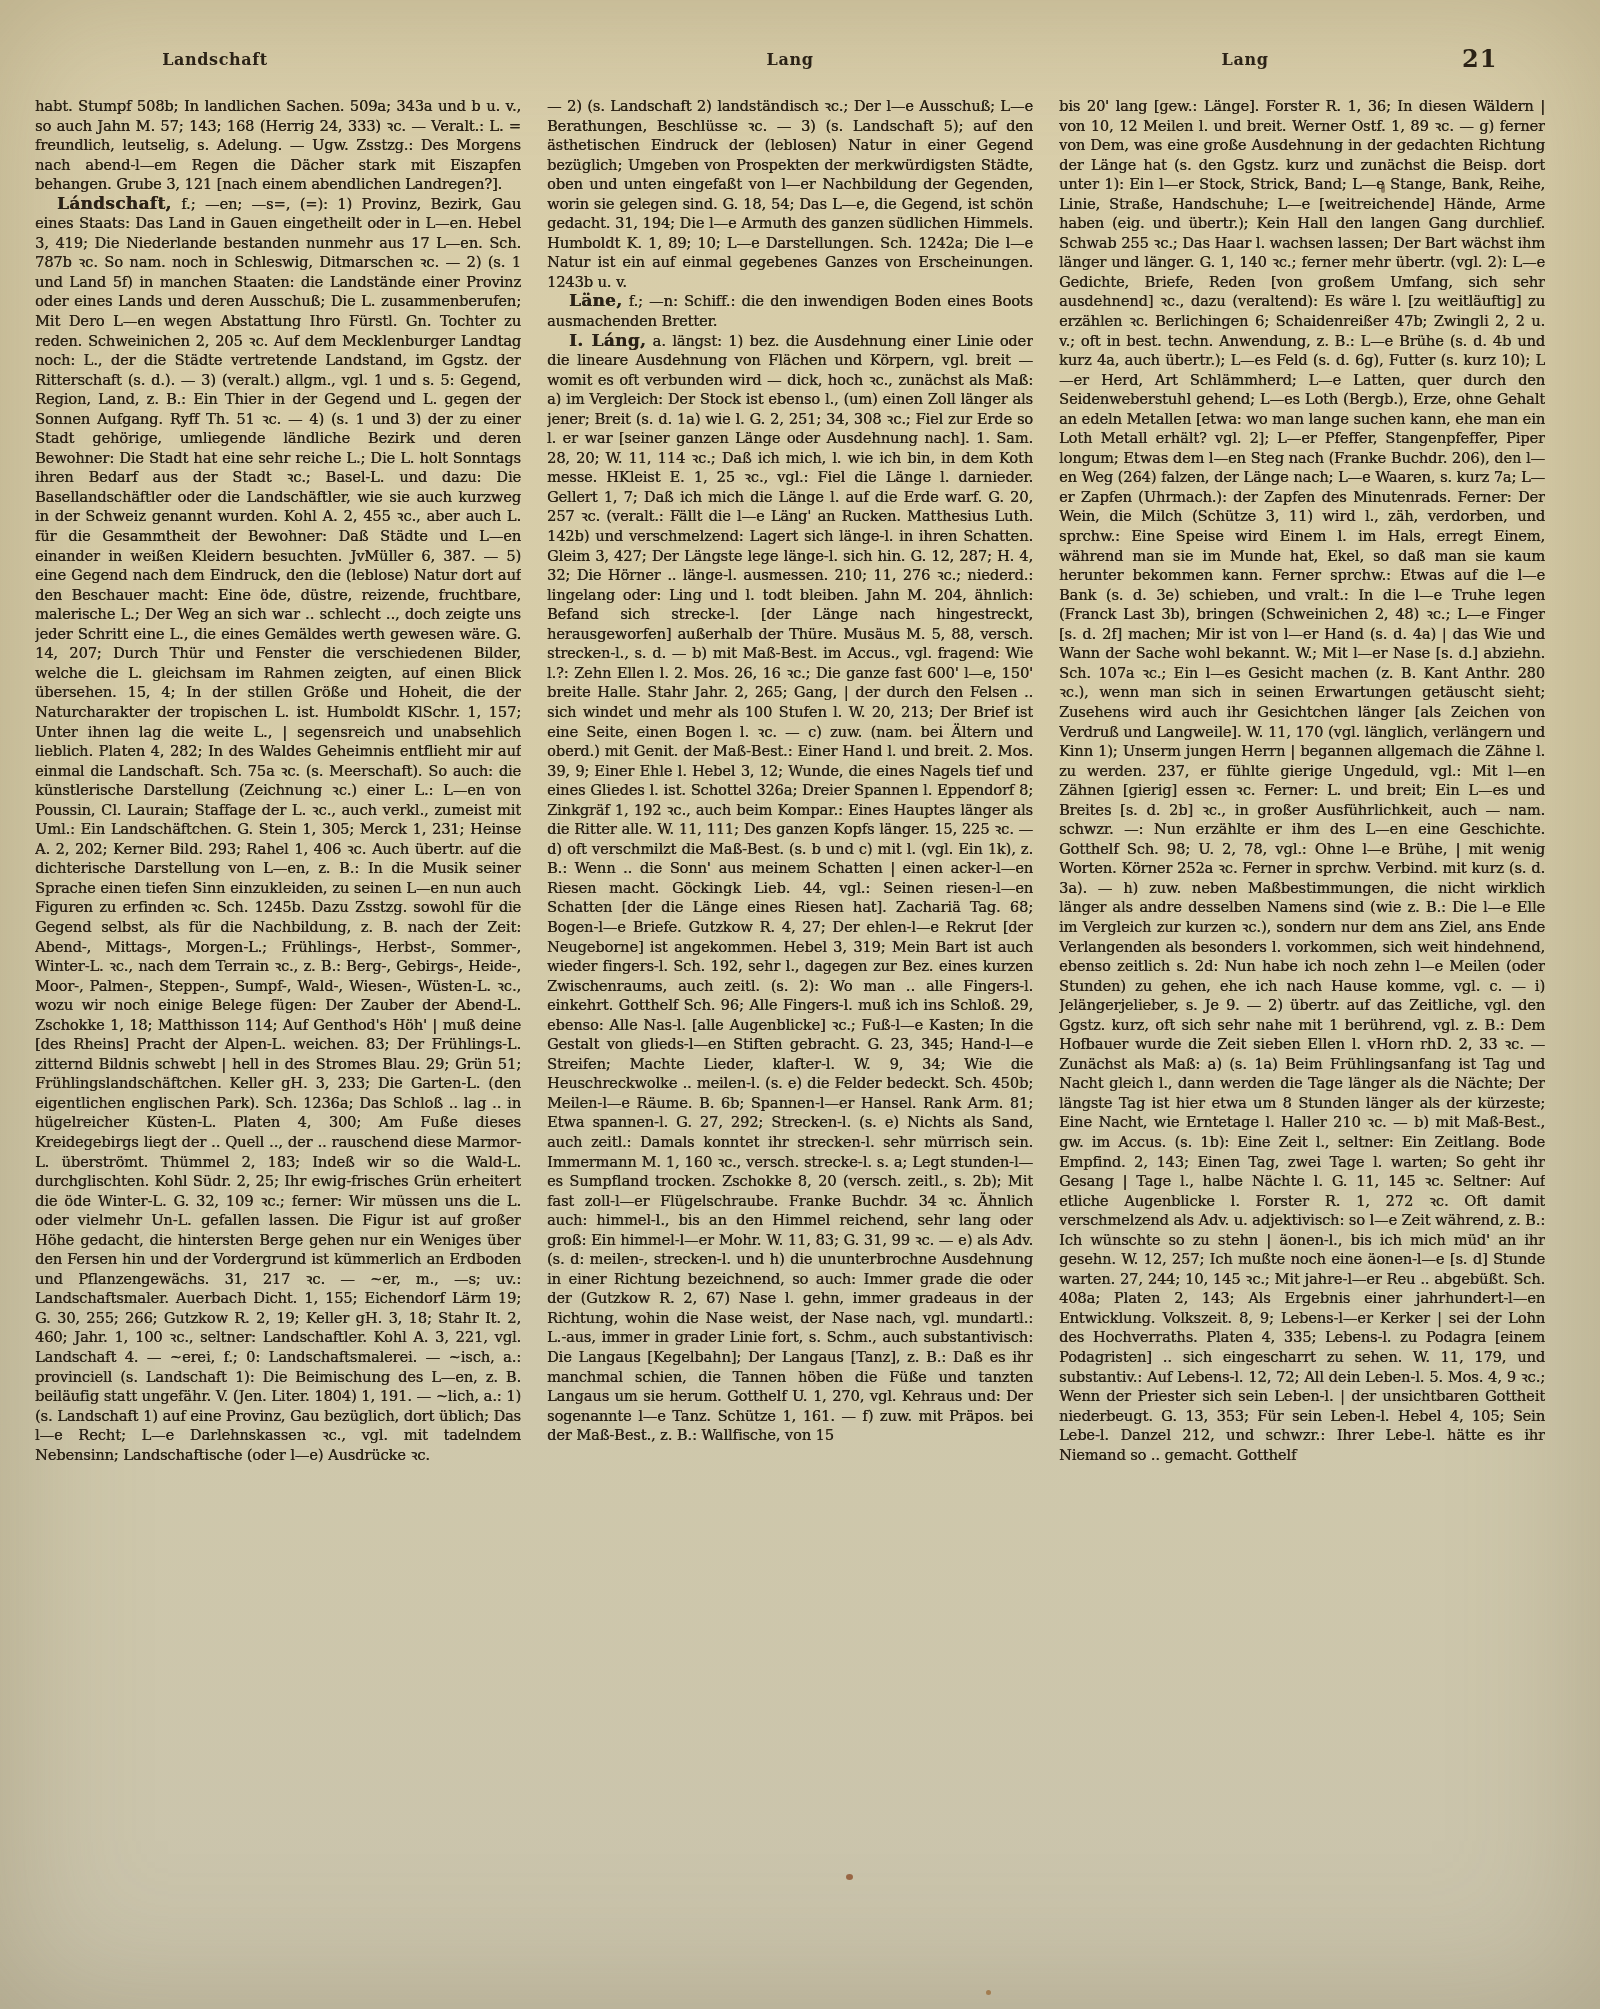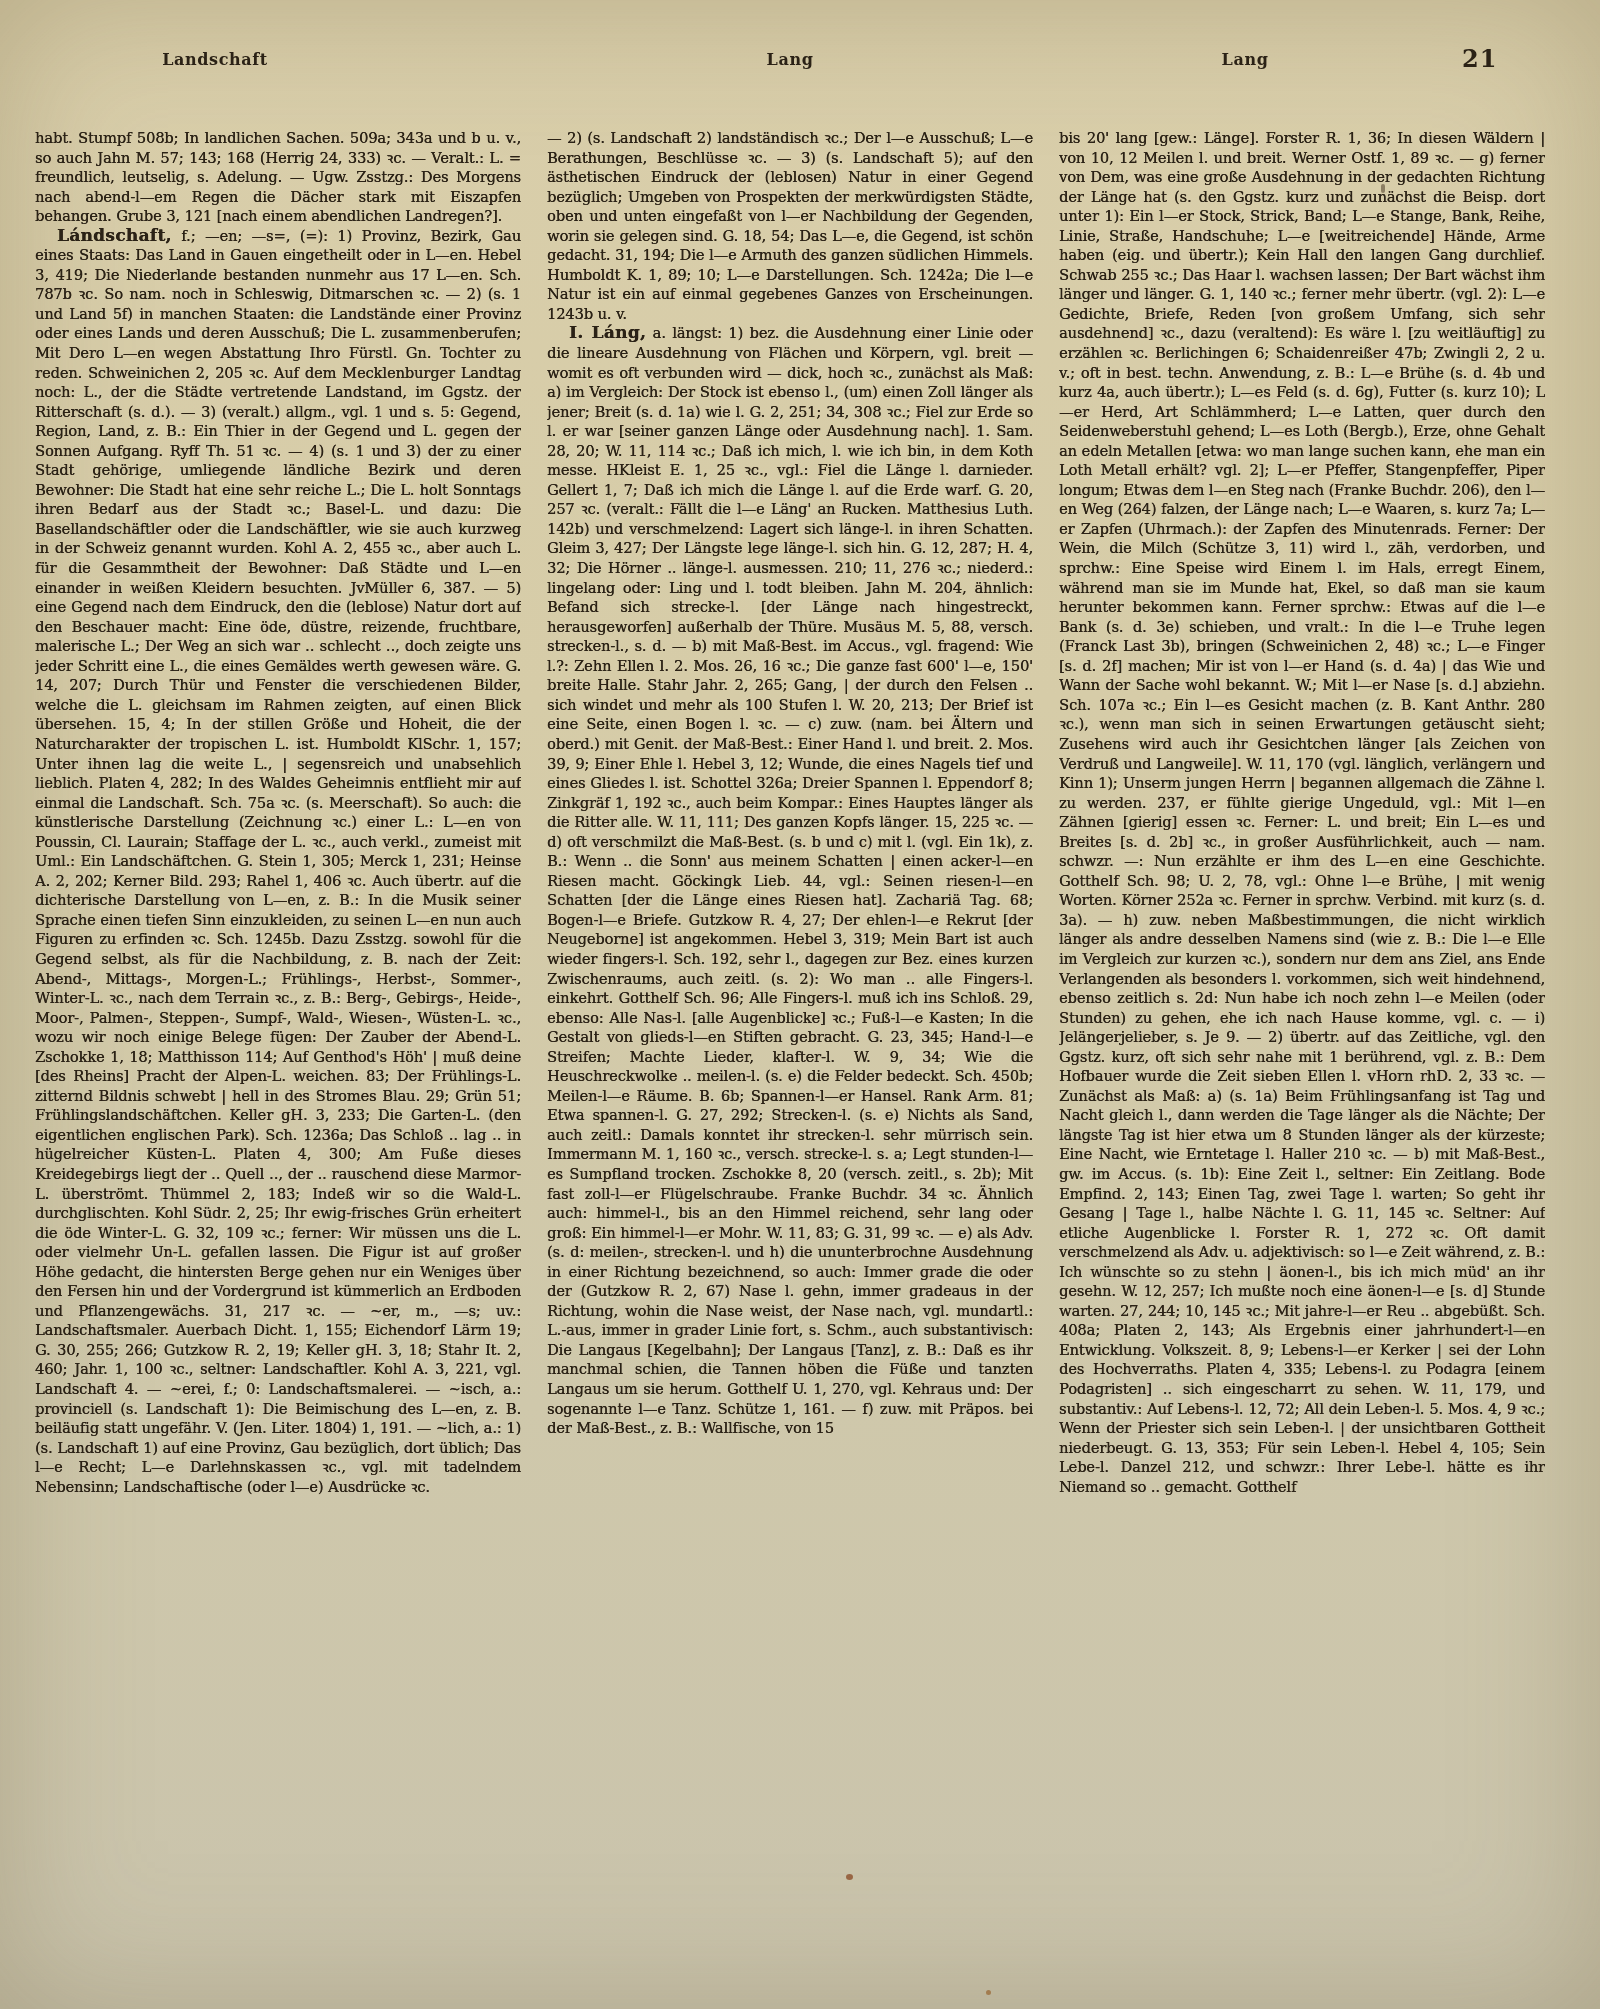--- a/index.html
+++ b/index.html
@@ -32,21 +32,21 @@
   .page-number {
     position: absolute;
     top: 44px;
     left: 1462px;
     font-size: 24px;
     font-weight: bold;
     letter-spacing: 1px;
   }
   .text-block {
     position: absolute;
-    top: 128px;
+    top: 96px;
     left: 35px;
     width: 1530px;
     height: 1836px;
     display: flex;
     gap: 26px;
     text-shadow: 0.25px 0 0 currentColor; 
   }
   .col {
     width: 486px;
     height: 100%;
@@ -82,20 +82,21 @@
 
   <main class="text-block">
 
     <section class="col">
       <p class="para">habt. Stumpf 508b; In landlichen Sachen. 509a; 343a und b u. v., so auch Jahn M. 57; 143; 168 (Herrig 24, 333) ꝛc. — Veralt.: L. = freundlich, leutselig, s. Adelung. — Ugw. Zsstzg.: Des Morgens nach abend-l—em Regen die Dächer stark mit Eiszapfen behangen. Grube 3, 121 [nach einem abendlichen Landregen?].</p>
       <p class="para indent"><span class="headword">Lándschaft,</span> <span>f.; —en; —s=, (=): 1) Provinz, Bezirk, Gau eines Staats: Das Land in Gauen eingetheilt oder in L—en. Hebel 3, 419; Die Niederlande bestanden nunmehr aus 17 L—en. Sch. 787b ꝛc. So nam. noch in Schleswig, Ditmarschen ꝛc. — 2) (s. 1 und Land 5f) in manchen Staaten: die Landstände einer Provinz oder eines Lands und deren Ausschuß; Die L. zusammenberufen; Mit Dero L—en wegen Abstattung Ihro Fürstl. Gn. Tochter zu reden. Schweinichen 2, 205 ꝛc. Auf dem Mecklenburger Landtag noch: L., der die Städte vertretende Landstand, im Ggstz. der Ritterschaft (s. d.). — 3) (veralt.) allgm., vgl. 1 und s. 5: Gegend, Region, Land, z. B.: Ein Thier in der Gegend und L. gegen der Sonnen Aufgang. Ryff Th. 51 ꝛc. — 4) (s. 1 und 3) der zu einer Stadt gehörige, umliegende ländliche Bezirk und deren Bewohner: Die Stadt hat eine sehr reiche L.; Die L. holt Sonntags ihren Bedarf aus der Stadt ꝛc.; Basel-L. und dazu: Die Basellandschäftler oder die Landschäftler, wie sie auch kurzweg in der Schweiz genannt wurden. Kohl A. 2, 455 ꝛc., aber auch L. für die Gesammtheit der Bewohner: Daß Städte und L—en einander in weißen Kleidern besuchten. JvMüller 6, 387. — 5) eine Gegend nach dem Eindruck, den die (leblose) Natur dort auf den Beschauer macht: Eine öde, düstre, reizende, fruchtbare, malerische L.; Der Weg an sich war .. schlecht .., doch zeigte uns jeder Schritt eine L., die eines Gemäldes werth gewesen wäre. G. 14, 207; Durch Thür und Fenster die verschiedenen Bilder, welche die L. gleichsam im Rahmen zeigten, auf einen Blick übersehen. 15, 4; In der stillen Größe und Hoheit, die der Naturcharakter der tropischen L. ist. Humboldt KlSchr. 1, 157; Unter ihnen lag die weite L., | segensreich und unabsehlich lieblich. Platen 4, 282; In des Waldes Geheimnis entflieht mir auf einmal die Landschaft. Sch. 75a ꝛc. (s. Meerschaft). So auch: die künstlerische Darstellung (Zeichnung ꝛc.) einer L.: L—en von Poussin, Cl. Laurain; Staffage der L. ꝛc., auch verkl., zumeist mit Uml.: Ein Landschäftchen. G. Stein 1, 305; Merck 1, 231; Heinse A. 2, 202; Kerner Bild. 293; Rahel 1, 406 ꝛc. Auch übertr. auf die dichterische Darstellung von L—en, z. B.: In die Musik seiner Sprache einen tiefen Sinn einzukleiden, zu seinen L—en nun auch Figuren zu erfinden ꝛc. Sch. 1245b. Dazu Zsstzg. sowohl für die Gegend selbst, als für die Nachbildung, z. B. nach der Zeit: Abend-, Mittags-, Morgen-L.; Frühlings-, Herbst-, Sommer-, Winter-L. ꝛc., nach dem Terrain ꝛc., z. B.: Berg-, Gebirgs-, Heide-, Moor-, Palmen-, Steppen-, Sumpf-, Wald-, Wiesen-, Wüsten-L. ꝛc., wozu wir noch einige Belege fügen: Der Zauber der Abend-L. Zschokke 1, 18; Matthisson 114; Auf Genthod's Höh' | muß deine [des Rheins] Pracht der Alpen-L. weichen. 83; Der Frühlings-L. zitternd Bildnis schwebt | hell in des Stromes Blau. 29; Grün 51; Frühlingslandschäftchen. Keller gH. 3, 233; Die Garten-L. (den eigentlichen englischen Park). Sch. 1236a; Das Schloß .. lag .. in hügelreicher Küsten-L. Platen 4, 300; Am Fuße dieses Kreidegebirgs liegt der .. Quell .., der .. rauschend diese Marmor-L. überströmt. Thümmel 2, 183; Indeß wir so die Wald-L. durchglischten. Kohl Südr. 2, 25; Ihr ewig-frisches Grün erheitert die öde Winter-L. G. 32, 109 ꝛc.; ferner: Wir müssen uns die L. oder vielmehr Un-L. gefallen lassen. Die Figur ist auf großer Höhe gedacht, die hintersten Berge gehen nur ein Weniges über den Fersen hin und der Vordergrund ist kümmerlich an Erdboden und Pflanzengewächs. 31, 217 ꝛc. — ~er, m., —s; uv.: Landschaftsmaler. Auerbach Dicht. 1, 155; Eichendorf Lärm 19; G. 30, 255; 266; Gutzkow R. 2, 19; Keller gH. 3, 18; Stahr It. 2, 460; Jahr. 1, 100 ꝛc., seltner: Landschaftler. Kohl A. 3, 221, vgl. Landschaft 4. — ~erei, f.; 0: Landschaftsmalerei. — ~isch, a.: provinciell (s. Landschaft 1): Die Beimischung des L—en, z. B. beiläufig statt ungefähr. V. (Jen. Liter. 1804) 1, 191. — ~lich, a.: 1) (s. Landschaft 1) auf eine Provinz, Gau bezüglich, dort üblich; Das l—e Recht; L—e Darlehnskassen ꝛc., vgl. mit tadelndem Nebensinn; Landschaftische (oder l—e) Ausdrücke ꝛc.</span></p>
     </section>
 
     <section class="col">
       <p class="para">— 2) (s. Landschaft 2) landständisch ꝛc.; Der l—e Ausschuß; L—e Berathungen, Beschlüsse ꝛc. — 3) (s. Landschaft 5); auf den ästhetischen Eindruck der (leblosen) Natur in einer Gegend bezüglich; Umgeben von Prospekten der merkwürdigsten Städte, oben und unten eingefaßt von l—er Nachbildung der Gegenden, worin sie gelegen sind. G. 18, 54; Das L—e, die Gegend, ist schön gedacht. 31, 194; Die l—e Armuth des ganzen südlichen Himmels. Humboldt K. 1, 89; 10; L—e Darstellungen. Sch. 1242a; Die l—e Natur ist ein auf einmal gegebenes Ganzes von Erscheinungen. 1243b u. v.</p>
+      <p class="para indent"><span class="headword">Läne,</span> <span>f.; —n: Schiff.: die den inwendigen Boden eines Boots ausmachenden Bretter.</span></p>
       <p class="para indent"><span class="headword">I. Láng,</span> <span>a. längst: 1) bez. die Ausdehnung einer Linie oder die lineare Ausdehnung von Flächen und Körpern, vgl. breit — womit es oft verbunden wird — dick, hoch ꝛc., zunächst als Maß: a) im Vergleich: Der Stock ist ebenso l., (um) einen Zoll länger als jener; Breit (s. d. 1a) wie l. G. 2, 251; 34, 308 ꝛc.; Fiel zur Erde so l. er war [seiner ganzen Länge oder Ausdehnung nach]. 1. Sam. 28, 20; W. 11, 114 ꝛc.; Daß ich mich, l. wie ich bin, in dem Koth messe. HKleist E. 1, 25 ꝛc., vgl.: Fiel die Länge l. darnieder. Gellert 1, 7; Daß ich mich die Länge l. auf die Erde warf. G. 20, 257 ꝛc. (veralt.: Fällt die l—e Läng' an Rucken. Matthesius Luth. 142b) und verschmelzend: Lagert sich länge-l. in ihren Schatten. Gleim 3, 427; Der Längste lege länge-l. sich hin. G. 12, 287; H. 4, 32; Die Hörner .. länge-l. ausmessen. 210; 11, 276 ꝛc.; niederd.: lingelang oder: Ling und l. todt bleiben. Jahn M. 204, ähnlich: Befand sich strecke-l. [der Länge nach hingestreckt, herausgeworfen] außerhalb der Thüre. Musäus M. 5, 88, versch. strecken-l., s. d. — b) mit Maß-Best. im Accus., vgl. fragend: Wie l.?: Zehn Ellen l. 2. Mos. 26, 16 ꝛc.; Die ganze fast 600' l—e, 150' breite Halle. Stahr Jahr. 2, 265; Gang, | der durch den Felsen .. sich windet und mehr als 100 Stufen l. W. 20, 213; Der Brief ist eine Seite, einen Bogen l. ꝛc. — c) zuw. (nam. bei Ältern und oberd.) mit Genit. der Maß-Best.: Einer Hand l. und breit. 2. Mos. 39, 9; Einer Ehle l. Hebel 3, 12; Wunde, die eines Nagels tief und eines Gliedes l. ist. Schottel 326a; Dreier Spannen l. Eppendorf 8; Zinkgräf 1, 192 ꝛc., auch beim Kompar.: Eines Hauptes länger als die Ritter alle. W. 11, 111; Des ganzen Kopfs länger. 15, 225 ꝛc. — d) oft verschmilzt die Maß-Best. (s. b und c) mit l. (vgl. Ein 1k), z. B.: Wenn .. die Sonn' aus meinem Schatten | einen acker-l—en Riesen macht. Göckingk Lieb. 44, vgl.: Seinen riesen-l—en Schatten [der die Länge eines Riesen hat]. Zachariä Tag. 68; Bogen-l—e Briefe. Gutzkow R. 4, 27; Der ehlen-l—e Rekrut [der Neugeborne] ist angekommen. Hebel 3, 319; Mein Bart ist auch wieder fingers-l. Sch. 192, sehr l., dagegen zur Bez. eines kurzen Zwischenraums, auch zeitl. (s. 2): Wo man .. alle Fingers-l. einkehrt. Gotthelf Sch. 96; Alle Fingers-l. muß ich ins Schloß. 29, ebenso: Alle Nas-l. [alle Augenblicke] ꝛc.; Fuß-l—e Kasten; In die Gestalt von glieds-l—en Stiften gebracht. G. 23, 345; Hand-l—e Streifen; Machte Lieder, klafter-l. W. 9, 34; Wie die Heuschreckwolke .. meilen-l. (s. e) die Felder bedeckt. Sch. 450b; Meilen-l—e Räume. B. 6b; Spannen-l—er Hansel. Rank Arm. 81; Etwa spannen-l. G. 27, 292; Strecken-l. (s. e) Nichts als Sand, auch zeitl.: Damals konntet ihr strecken-l. sehr mürrisch sein. Immermann M. 1, 160 ꝛc., versch. strecke-l. s. a; Legt stunden-l—es Sumpfland trocken. Zschokke 8, 20 (versch. zeitl., s. 2b); Mit fast zoll-l—er Flügelschraube. Franke Buchdr. 34 ꝛc. Ähnlich auch: himmel-l., bis an den Himmel reichend, sehr lang oder groß: Ein himmel-l—er Mohr. W. 11, 83; G. 31, 99 ꝛc. — e) als Adv. (s. d: meilen-, strecken-l. und h) die ununterbrochne Ausdehnung in einer Richtung bezeichnend, so auch: Immer grade die oder der (Gutzkow R. 2, 67) Nase l. gehn, immer gradeaus in der Richtung, wohin die Nase weist, der Nase nach, vgl. mundartl.: L.-aus, immer in grader Linie fort, s. Schm., auch substantivisch: Die Langaus [Kegelbahn]; Der Langaus [Tanz], z. B.: Daß es ihr manchmal schien, die Tannen höben die Füße und tanzten Langaus um sie herum. Gotthelf U. 1, 270, vgl. Kehraus und: Der sogenannte l—e Tanz. Schütze 1, 161. — f) zuw. mit Präpos. bei der Maß-Best., z. B.: Wallfische, von 15</span></p>
     </section>
 
     <section class="col">
       <p class="para">bis 20' lang [gew.: Länge]. Forster R. 1, 36; In diesen Wäldern | von 10, 12 Meilen l. und breit. Werner Ostf. 1, 89 ꝛc. — g) ferner von Dem, was eine große Ausdehnung in der gedachten Richtung der Länge hat (s. den Ggstz. kurz und zunächst die Beisp. dort unter 1): Ein l—er Stock, Strick, Band; L—e Stange, Bank, Reihe, Linie, Straße, Handschuhe; L—e [weitreichende] Hände, Arme haben (eig. und übertr.); Kein Hall den langen Gang durchlief. Schwab 255 ꝛc.; Das Haar l. wachsen lassen; Der Bart wächst ihm länger und länger. G. 1, 140 ꝛc.; ferner mehr übertr. (vgl. 2): L—e Gedichte, Briefe, Reden [von großem Umfang, sich sehr ausdehnend] ꝛc., dazu (veraltend): Es wäre l. [zu weitläuftig] zu erzählen ꝛc. Berlichingen 6; Schaidenreißer 47b; Zwingli 2, 2 u. v.; oft in best. techn. Anwendung, z. B.: L—e Brühe (s. d. 4b und kurz 4a, auch übertr.); L—es Feld (s. d. 6g), Futter (s. kurz 10); L—er Herd, Art Schlämmherd; L—e Latten, quer durch den Seidenweberstuhl gehend; L—es Loth (Bergb.), Erze, ohne Gehalt an edeln Metallen [etwa: wo man lange suchen kann, ehe man ein Loth Metall erhält? vgl. 2]; L—er Pfeffer, Stangenpfeffer, Piper longum; Etwas dem l—en Steg nach (Franke Buchdr. 206), den l—en Weg (264) falzen, der Länge nach; L—e Waaren, s. kurz 7a; L—er Zapfen (Uhrmach.): der Zapfen des Minutenrads. Ferner: Der Wein, die Milch (Schütze 3, 11) wird l., zäh, verdorben, und sprchw.: Eine Speise wird Einem l. im Hals, erregt Einem, während man sie im Munde hat, Ekel, so daß man sie kaum herunter bekommen kann. Ferner sprchw.: Etwas auf die l—e Bank (s. d. 3e) schieben, und vralt.: In die l—e Truhe legen (Franck Last 3b), bringen (Schweinichen 2, 48) ꝛc.; L—e Finger [s. d. 2f] machen; Mir ist von l—er Hand (s. d. 4a) | das Wie und Wann der Sache wohl bekannt. W.; Mit l—er Nase [s. d.] abziehn. Sch. 107a ꝛc.; Ein l—es Gesicht machen (z. B. Kant Anthr. 280 ꝛc.), wenn man sich in seinen Erwartungen getäuscht sieht; Zusehens wird auch ihr Gesichtchen länger [als Zeichen von Verdruß und Langweile]. W. 11, 170 (vgl. länglich, verlängern und Kinn 1); Unserm jungen Herrn | begannen allgemach die Zähne l. zu werden. 237, er fühlte gierige Ungeduld, vgl.: Mit l—en Zähnen [gierig] essen ꝛc. Ferner: L. und breit; Ein L—es und Breites [s. d. 2b] ꝛc., in großer Ausführlichkeit, auch — nam. schwzr. —: Nun erzählte er ihm des L—en eine Geschichte. Gotthelf Sch. 98; U. 2, 78, vgl.: Ohne l—e Brühe, | mit wenig Worten. Körner 252a ꝛc. Ferner in sprchw. Verbind. mit kurz (s. d. 3a). — h) zuw. neben Maßbestimmungen, die nicht wirklich länger als andre desselben Namens sind (wie z. B.: Die l—e Elle im Vergleich zur kurzen ꝛc.), sondern nur dem ans Ziel, ans Ende Verlangenden als besonders l. vorkommen, sich weit hindehnend, ebenso zeitlich s. 2d: Nun habe ich noch zehn l—e Meilen (oder Stunden) zu gehen, ehe ich nach Hause komme, vgl. c. — i) Jelängerjelieber, s. Je 9. — 2) übertr. auf das Zeitliche, vgl. den Ggstz. kurz, oft sich sehr nahe mit 1 berührend, vgl. z. B.: Dem Hofbauer wurde die Zeit sieben Ellen l. vHorn rhD. 2, 33 ꝛc. — Zunächst als Maß: a) (s. 1a) Beim Frühlingsanfang ist Tag und Nacht gleich l., dann werden die Tage länger als die Nächte; Der längste Tag ist hier etwa um 8 Stunden länger als der kürzeste; Eine Nacht, wie Erntetage l. Haller 210 ꝛc. — b) mit Maß-Best., gw. im Accus. (s. 1b): Eine Zeit l., seltner: Ein Zeitlang. Bode Empfind. 2, 143; Einen Tag, zwei Tage l. warten; So geht ihr Gesang | Tage l., halbe Nächte l. G. 11, 145 ꝛc. Seltner: Auf etliche Augenblicke l. Forster R. 1, 272 ꝛc. Oft damit verschmelzend als Adv. u. adjektivisch: so l—e Zeit während, z. B.: Ich wünschte so zu stehn | äonen-l., bis ich mich müd' an ihr gesehn. W. 12, 257; Ich mußte noch eine äonen-l—e [s. d] Stunde warten. 27, 244; 10, 145 ꝛc.; Mit jahre-l—er Reu .. abgebüßt. Sch. 408a; Platen 2, 143; Als Ergebnis einer jahrhundert-l—en Entwicklung. Volkszeit. 8, 9; Lebens-l—er Kerker | sei der Lohn des Hochverraths. Platen 4, 335; Lebens-l. zu Podagra [einem Podagristen] .. sich eingescharrt zu sehen. W. 11, 179, und substantiv.: Auf Lebens-l. 12, 72; All dein Leben-l. 5. Mos. 4, 9 ꝛc.; Wenn der Priester sich sein Leben-l. | der unsichtbaren Gottheit niederbeugt. G. 13, 353; Für sein Leben-l. Hebel 4, 105; Sein Lebe-l. Danzel 212, und schwzr.: Ihrer Lebe-l. hätte es ihr Niemand so .. gemacht. Gotthelf</p>
     </section>
 
   </main>
 
   <div class="speck speck-1"></div>

